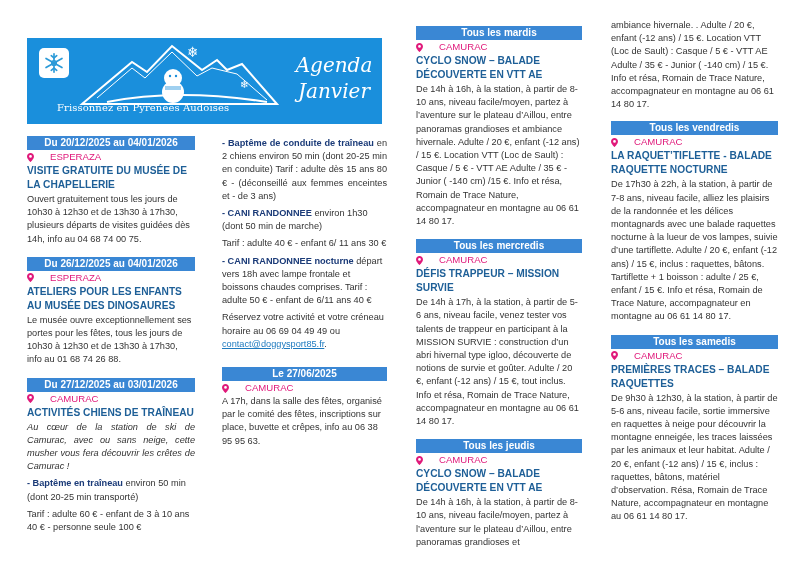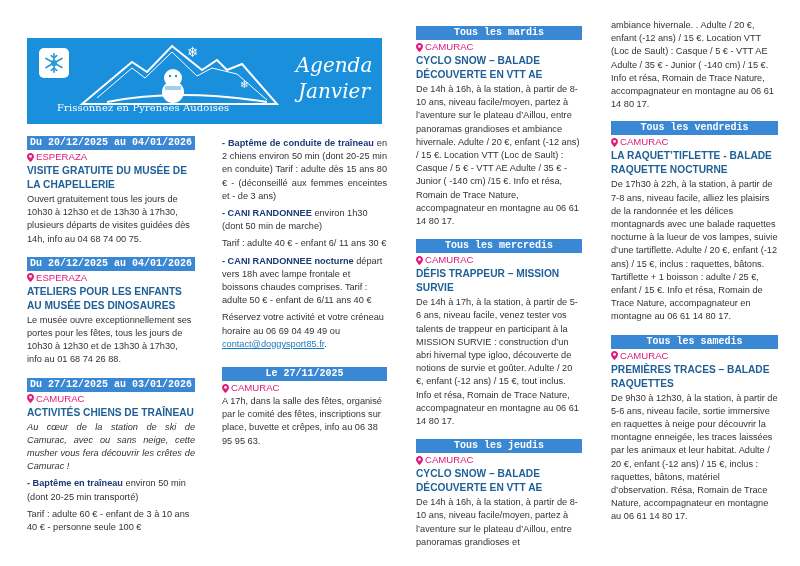--- a/index.html
+++ b/index.html
@@ -27,23 +27,23 @@
   }
 
   .col { position: absolute; font-size: 9.2px; line-height: 13.2px; }
   .col1 { left: 27px; top: 136px; width: 168px; }
   .col2 { left: 222px; top: 136px; width: 165px; }
   .col3 { left: 416px; top: 26px; width: 166px; }
   .col4 { left: 611px; top: 18px; width: 167px; }
 
   .date-bar {
     background: #3a87d4; color: #fff; font-weight: bold; text-align: center;
-    font-size: 10px; line-height: 14px; height: 14px; margin-bottom: 1px; font-family: Liberation Mono, monospace;
-  }
-  .loc { color: #e0197a; font-size: 9.6px; line-height: 12px; display: flex; align-items: center; gap: 2px; }
+    font-size: 10px; line-height: 14px; height: 14px; margin-bottom: 1px;
+  }
+  .loc { color: #e0197a; font-size: 9.6px; line-height: 12px; display: flex; align-items: center; gap: 16px; }
   .loc svg { width: 7px; height: 9px; }
   .title { color: #1e5f97; font-weight: bold; font-size: 10.2px; line-height: 14px; margin-top: 1px; }
   .desc { color: #333; margin-top: 1px; }
   .desc.justify { text-align: justify; font-style: italic; }
   .sub { color: #333; margin-top: 4px; }
   .sub b { color: #1b3b78; }
   .link { color: #1e7abf; text-decoration: underline; }
   .block { margin-bottom: 11px; }
 </style>
 </head>
@@ -122,21 +122,21 @@
 </div>
 
 <div class="col col2">
   <div class="sub" style="margin-top:1px; text-align:justify;"><b>- Baptême de conduite de traîneau</b><span> en 2 chiens environ 50 min (dont 20-25 min en conduite) Tarif : adulte dès 15 ans 80 € - (déconseillé aux femmes enceintes et - de 3 ans)</span></div>
   <div class="sub"><b> - CANI RANDONNEE</b><span> environ 1h30 (dont 50 min de marche)</span></div>
   <div class="sub"><span>Tarif : adulte 40 € - enfant 6/ 11 ans 30 €</span></div>
   <div class="sub"><b>- CANI RANDONNEE nocturne</b><span> départ vers 18h avec lampe frontale et boissons chaudes comprises. Tarif : adulte 50 € - enfant de 6/11 ans 40 €</span></div>
   <div class="sub" style="margin-bottom:16px;"><span>Réservez votre activité et votre créneau horaire au 06 69 04 49 49 ou </span><a class="link">contact@doggysport85.fr</a><span>.</span></div>
 
   <div class="block">
-    <div class="date-bar">Le 27/11/2025</div>
+    <div class="date-bar">Le 27/06/2025</div>
     <div class="loc">
       <svg viewBox="0 0 10 13">
           <path d="M5,0 C2.2,0 0,2.2 0,5 C0,8.5 5,13 5,13 C5,13 10,8.5 10,5 C10,2.2 7.8,0 5,0 Z M5,7 A2,2 0 1 1 5,3 A2,2 0 1 1 5,7 Z" fill="#e0197a"></path>
         </svg>
       <span>CAMURAC</span>
     </div>
     <div class="desc">A 17h, dans la salle des fêtes, organisé par le comité des fêtes, inscriptions sur place, buvette et crêpes, info au 06 38 95 95 63.</div>
   </div>
 </div>
 

